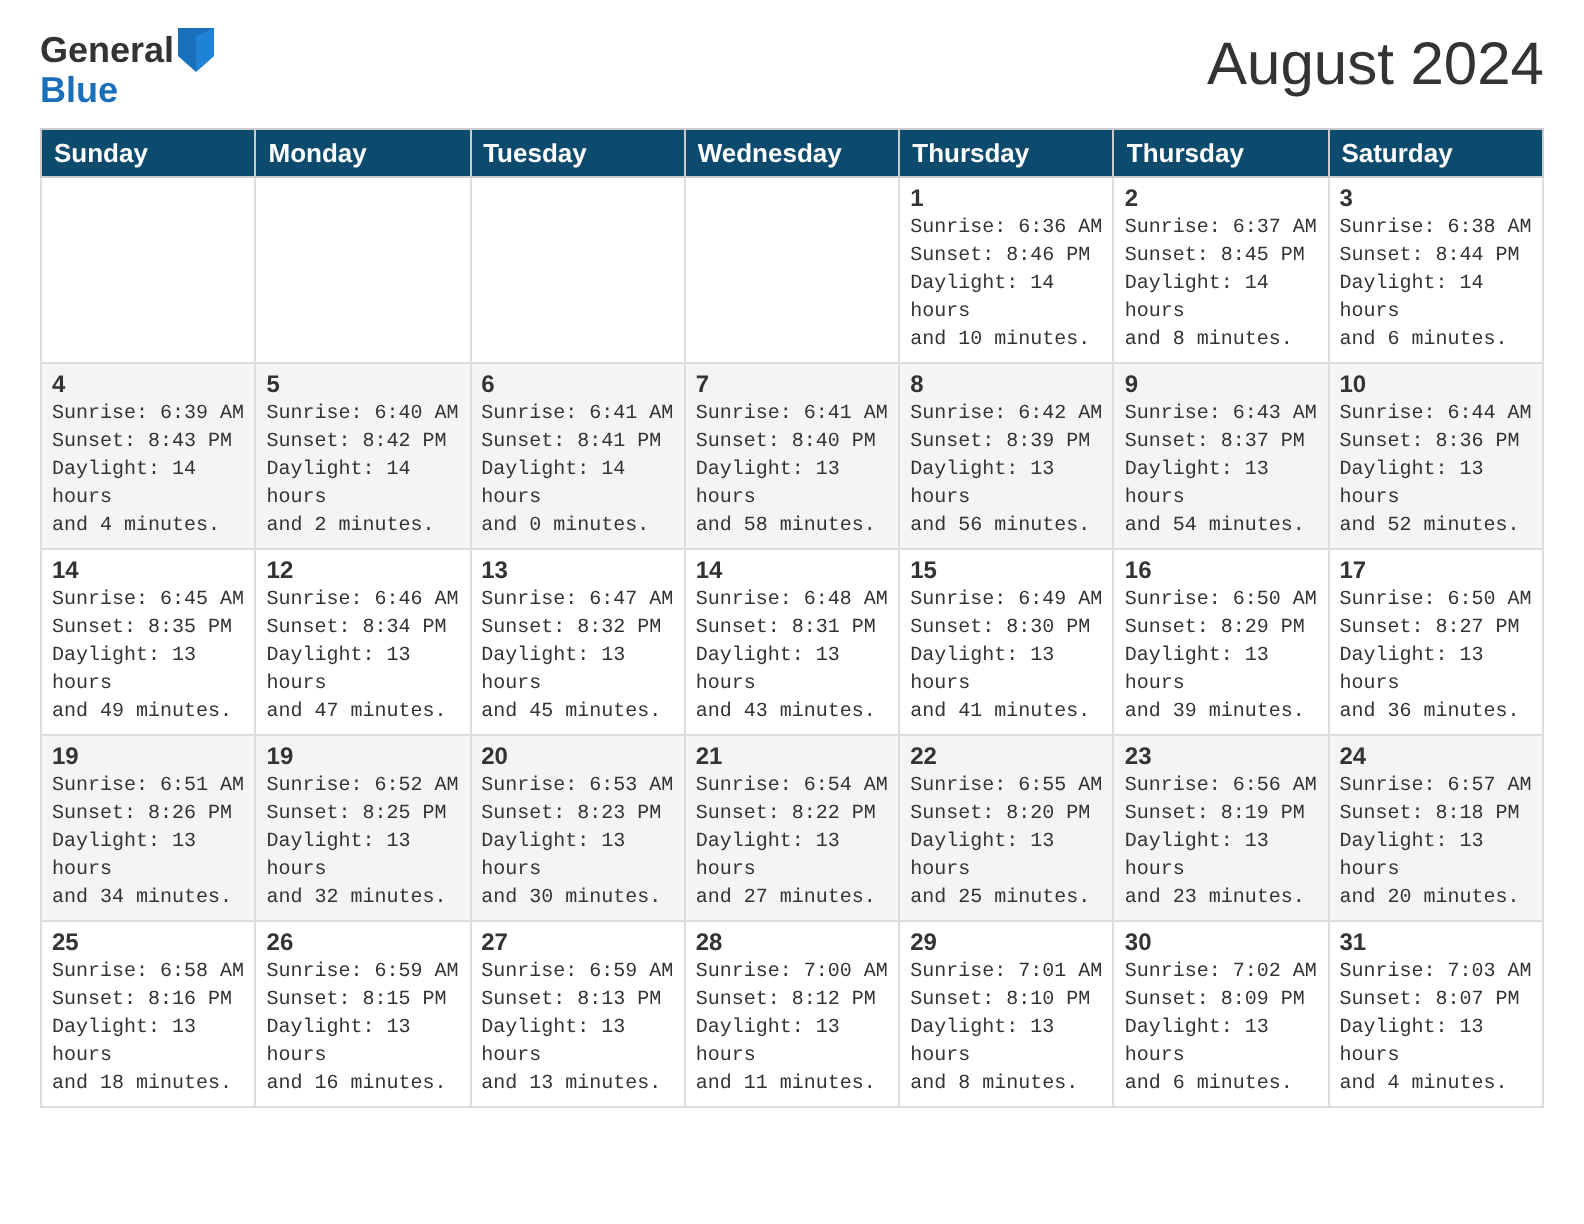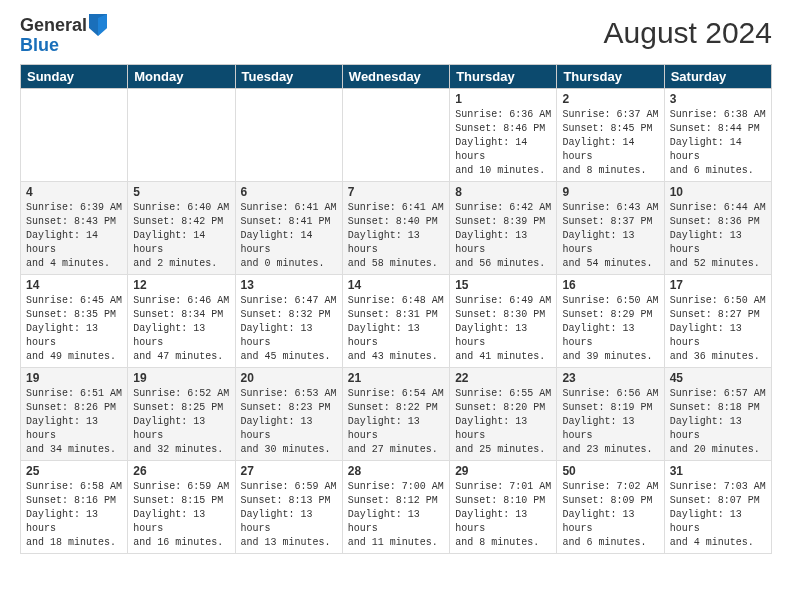--- a/index.html
+++ b/index.html
@@ -253,21 +253,21 @@
           </td>
           <td>
             <span class="day-num">22</span>
             <div class="day-info">Sunrise: 6:55 AM<br>Sunset: 8:20 PM<br>Daylight: 13 hours<br>and 25 minutes.</div>
           </td>
           <td>
             <span class="day-num">23</span>
             <div class="day-info">Sunrise: 6:56 AM<br>Sunset: 8:19 PM<br>Daylight: 13 hours<br>and 23 minutes.</div>
           </td>
           <td>
-            <span class="day-num">45</span>
+            <span class="day-num">24</span>
             <div class="day-info">Sunrise: 6:57 AM<br>Sunset: 8:18 PM<br>Daylight: 13 hours<br>and 20 minutes.</div>
           </td>
         </tr>
         <tr>
           <td>
             <span class="day-num">25</span>
             <div class="day-info">Sunrise: 6:58 AM<br>Sunset: 8:16 PM<br>Daylight: 13 hours<br>and 18 minutes.</div>
           </td>
           <td>
             <span class="day-num">26</span>
@@ -279,21 +279,21 @@
           </td>
           <td>
             <span class="day-num">28</span>
             <div class="day-info">Sunrise: 7:00 AM<br>Sunset: 8:12 PM<br>Daylight: 13 hours<br>and 11 minutes.</div>
           </td>
           <td>
             <span class="day-num">29</span>
             <div class="day-info">Sunrise: 7:01 AM<br>Sunset: 8:10 PM<br>Daylight: 13 hours<br>and 8 minutes.</div>
           </td>
           <td>
-            <span class="day-num">50</span>
+            <span class="day-num">30</span>
             <div class="day-info">Sunrise: 7:02 AM<br>Sunset: 8:09 PM<br>Daylight: 13 hours<br>and 6 minutes.</div>
           </td>
           <td>
             <span class="day-num">31</span>
             <div class="day-info">Sunrise: 7:03 AM<br>Sunset: 8:07 PM<br>Daylight: 13 hours<br>and 4 minutes.</div>
           </td>
         </tr>
       </tbody>
   </table>
 

